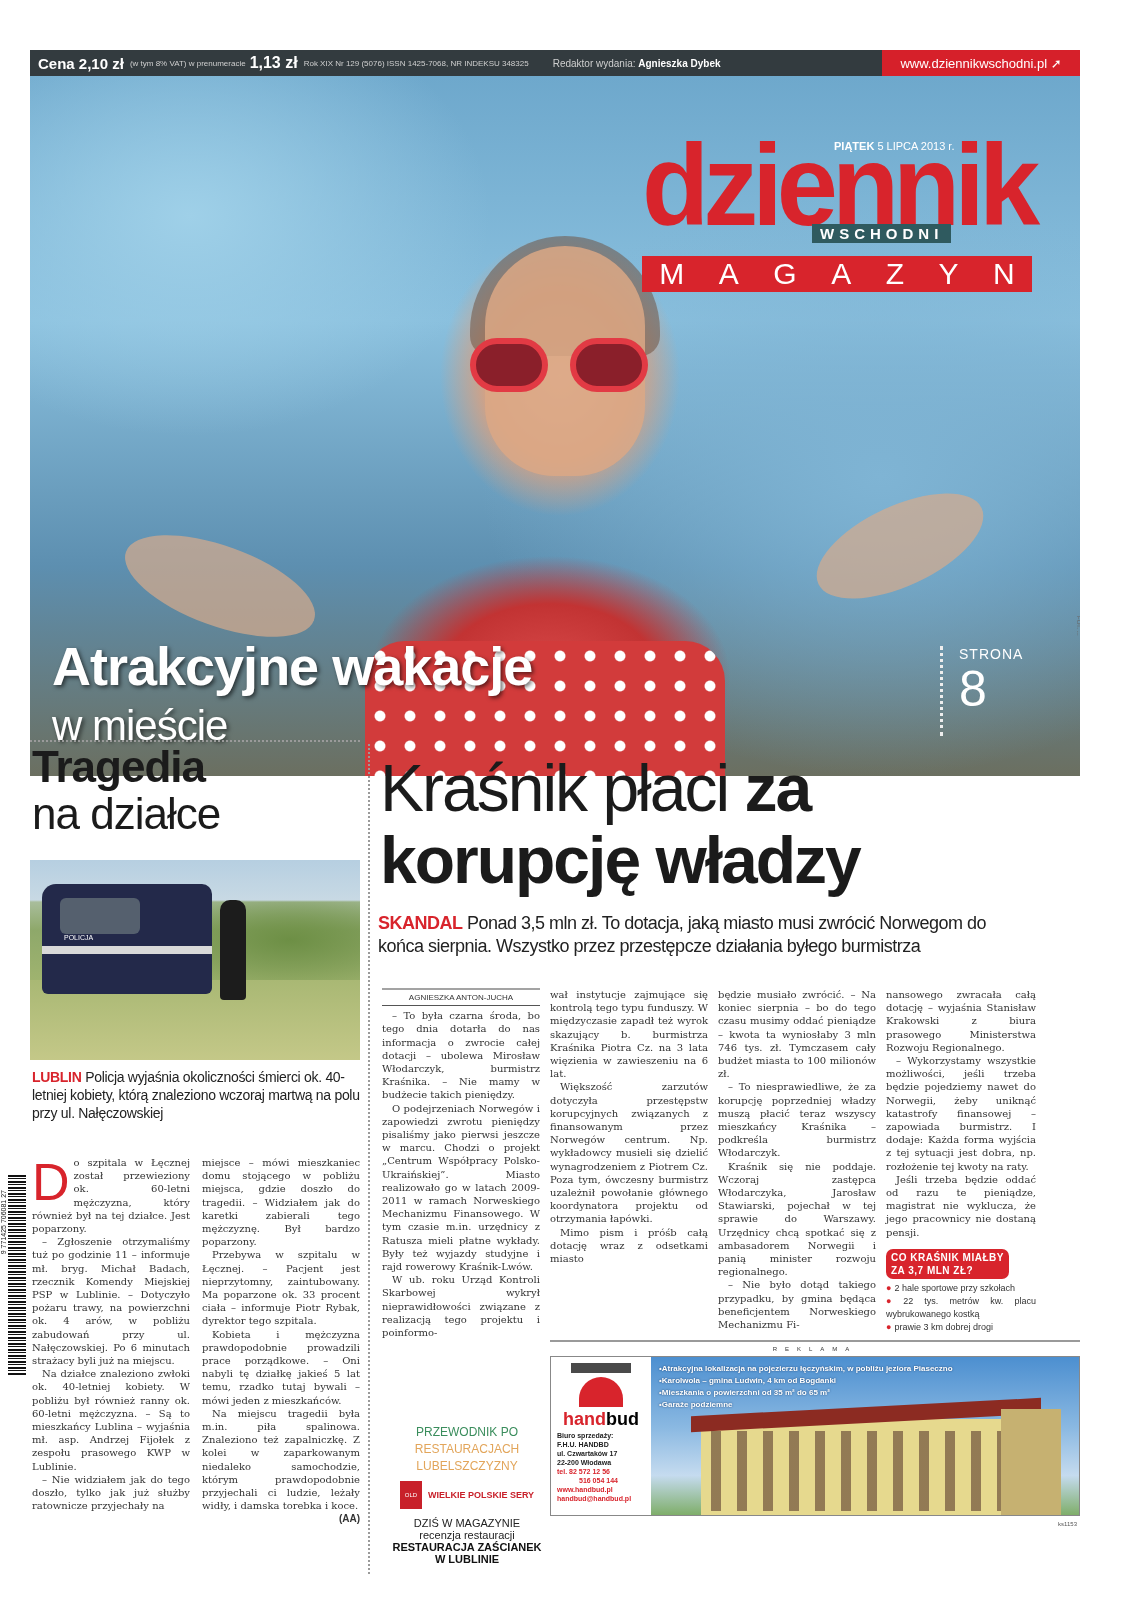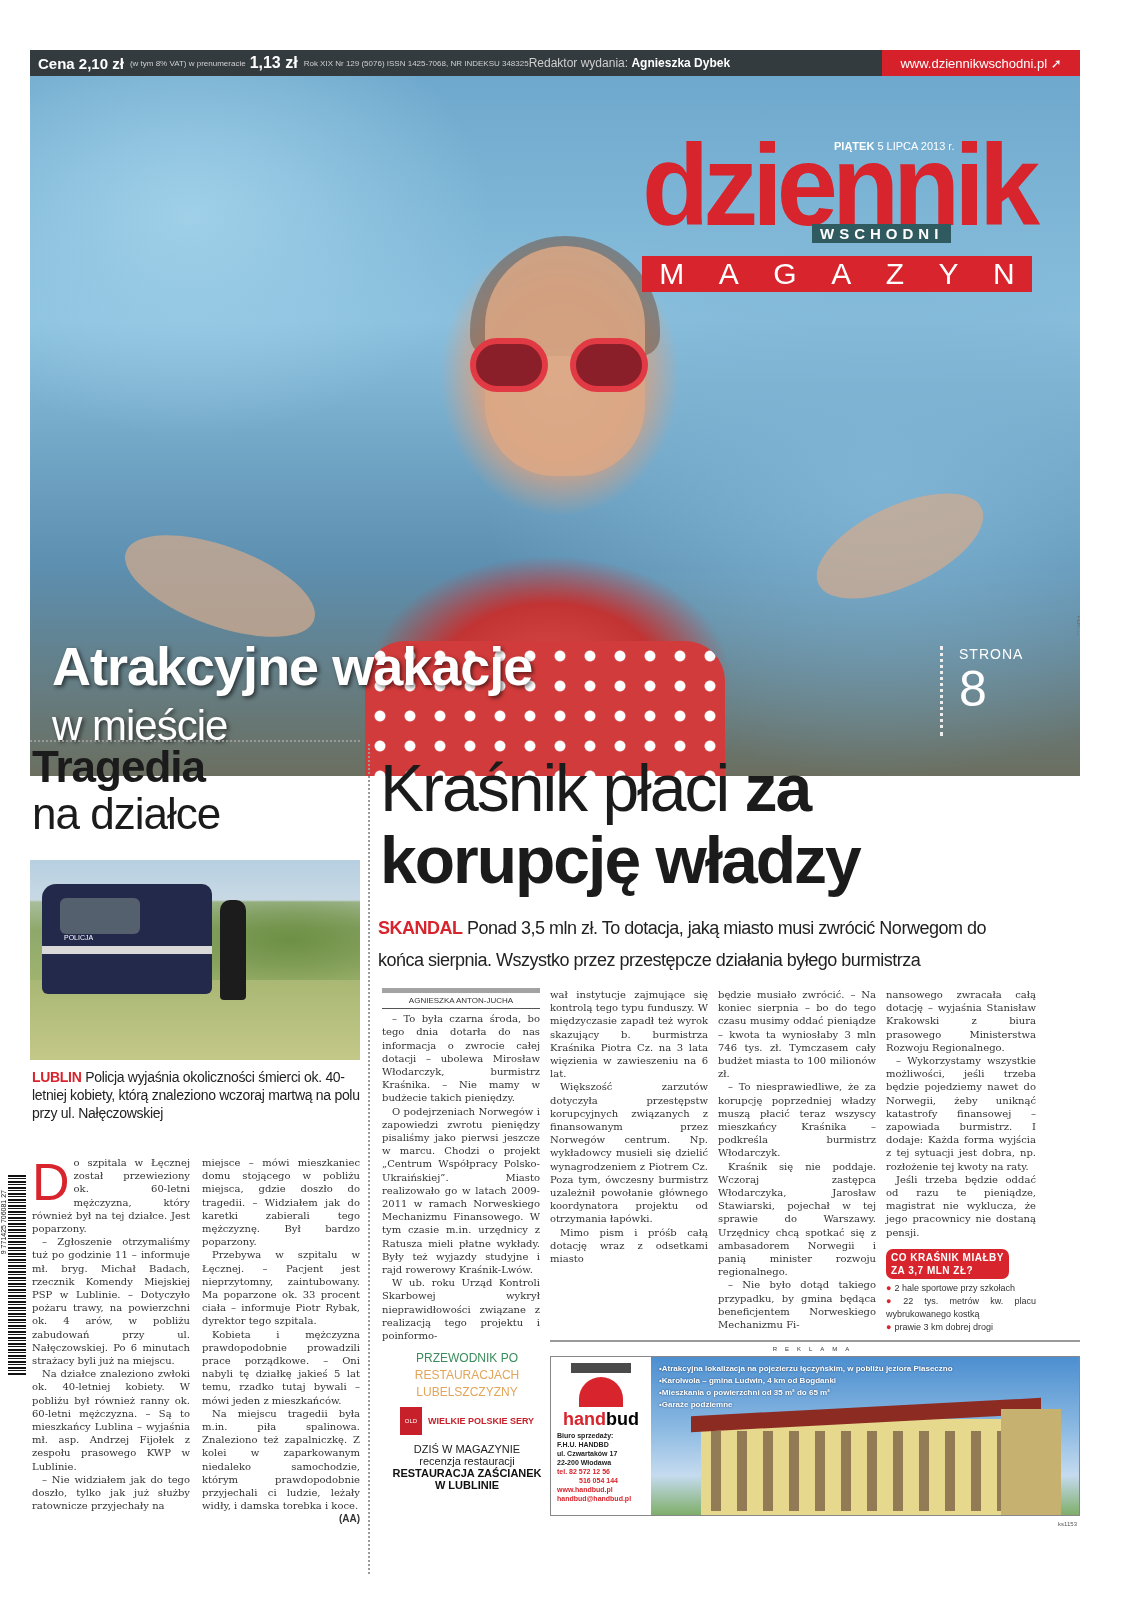--- a/index.html
+++ b/index.html
@@ -4,21 +4,21 @@
 <style>
   * { box-sizing: border-box; margin: 0; padding: 0; }
   body { width: 1140px; height: 1600px; background: #ffffff; font-family: "DejaVu Serif", serif; color: #222; position: relative; overflow: hidden; }
   .page { position: absolute; left: 30px; top: 50px; width: 1050px; height: 1530px; }
 
   
   .topbar { position: absolute; left: 0; top: 0; width: 1050px; height: 26px; background: #333b3f; display: flex; align-items: center; color: #e6e6e6; font-family: "Liberation Sans", sans-serif; }
   .topbar .price { font-weight: bold; font-size: 15px; margin-left: 8px; color: #fff; }
   .topbar .small { font-size: 8px; margin-left: 6px; color: #cfcfcf; }
   .topbar .price2 { font-weight: bold; font-size: 16px; margin-left: 4px; color: #fff; }
-  .topbar .editor { font-size: 12px; color: #cfcfcf; }
+  .topbar .editor { font-size: 10px; margin-left: 24px; color: #cfcfcf; }
   .topbar .editor b { color: #fff; }
   .topbar .url { position: absolute; right: 0; top: 0; height: 26px; width: 198px; background: #d6202a; color: #fff; font-size: 13px; display: flex; align-items: center; justify-content: center; }
 
   
   .hero { position: absolute; left: 0; top: 26px; width: 1050px; height: 700px; overflow: hidden;
     background:
       radial-gradient(ellipse 120px 140px at 530px 300px, #e9b89b 0%, #d9a07f 60%, rgba(0,0,0,0) 100%),
       radial-gradient(ellipse 180px 120px at 520px 600px, #d94a4a 0%, #c23333 60%, rgba(0,0,0,0) 100%),
       radial-gradient(ellipse 300px 220px at 160px 140px, #9fd0e8 0%, rgba(0,0,0,0) 100%),
       radial-gradient(ellipse 400px 300px at 850px 400px, #7fb4d4 0%, rgba(0,0,0,0) 100%),
@@ -79,30 +79,30 @@
 
   .barcode { position: absolute; left: -22px; top: 1125px; width: 18px; height: 200px;
     background: repeating-linear-gradient(180deg, #111 0 2px, #fff 2px 3px, #111 3px 4px, #fff 4px 6px); }
   .barcode-num { position: absolute; left: -30px; top: 1140px; font-size: 7px; writing-mode: vertical-rl; transform: rotate(180deg); font-family: "Liberation Sans", sans-serif; color: #111; }
 
   
   .headline { position: absolute; left: 350px; top: 702px; font-family: "Liberation Sans", sans-serif; color: #1b1b1b; letter-spacing: -2px; }
   .headline .h1 { font-size: 66px; line-height: 72px; }
   .headline .h1 b { font-weight: bold; }
   .headline .h2 { font-size: 66px; font-weight: bold; line-height: 72px; }
-  .lead-main { position: absolute; left: 348px; top: 862px; width: 650px; font-family: "Liberation Sans", sans-serif; font-size: 18px; line-height: 32px; color: #222; letter-spacing: -0.5px; }
-  .byline { font-family: "Liberation Sans", sans-serif; font-size: 8px; color: #333; text-align: center; border-top: 5px solid #a3a3a3; border-bottom: 1px solid #555; padding: 1px 0; margin-bottom: 3px; text-indent: 0 !important; }
+  .lead-main { position: absolute; left: 348px; top: 862px; width: 650px; font-family: "Liberation Sans", sans-serif; font-size: 18px; line-height: 23px; color: #222; letter-spacing: -0.5px; }
+  .byline { font-family: "Liberation Sans", sans-serif; font-size: 8px; color: #333; text-align: center; border-top: 2px solid #a3a3a3; border-bottom: 1px solid #555; padding: 1px 0; margin-bottom: 3px; text-indent: 0 !important; }
 
   
   .factbox-title { display: inline-block; background: #d8242c; color: #fff; font-family: "Liberation Sans", sans-serif; font-weight: bold; font-size: 10px; line-height: 13px; padding: 2px 5px; letter-spacing: 0.5px; border-radius: 7px; }
   .factlist { list-style: none; font-family: "Liberation Sans", sans-serif; font-size: 9px; line-height: 13px; margin-top: 3px; }
   .factlist li::before { content: "\25CF"; color: #d8242c; margin-right: 3px; }
 
   
-  .promo { position: absolute; left: 352px; top: 1300px; width: 170px; text-align: center; font-family: "Liberation Sans", sans-serif; }
+  .promo { position: absolute; left: 352px; top: 1374px; width: 170px; text-align: center; font-family: "Liberation Sans", sans-serif; }
   .promo .g { color: #3a8d5c; font-size: 12px; line-height: 17px; }
   .promo .o { color: #e2a55a; font-size: 12px; line-height: 17px; }
   .promo .cheese { display: flex; align-items: center; justify-content: center; margin-top: 6px; }
   .promo .cheese .badge { width: 22px; height: 28px; background: #c8202a; color: #fff; font-size: 6px; display: flex; align-items: center; justify-content: center; margin-right: 6px; }
   .promo .cheese .lbl { color: #c8202a; font-weight: bold; font-size: 9px; }
   .promo .d1 { font-size: 11px; margin-top: 8px; color: #222; }
   .promo .d2 { font-size: 11px; color: #222; }
   .promo .d3 { font-size: 11px; font-weight: bold; color: #111; }
 
   

